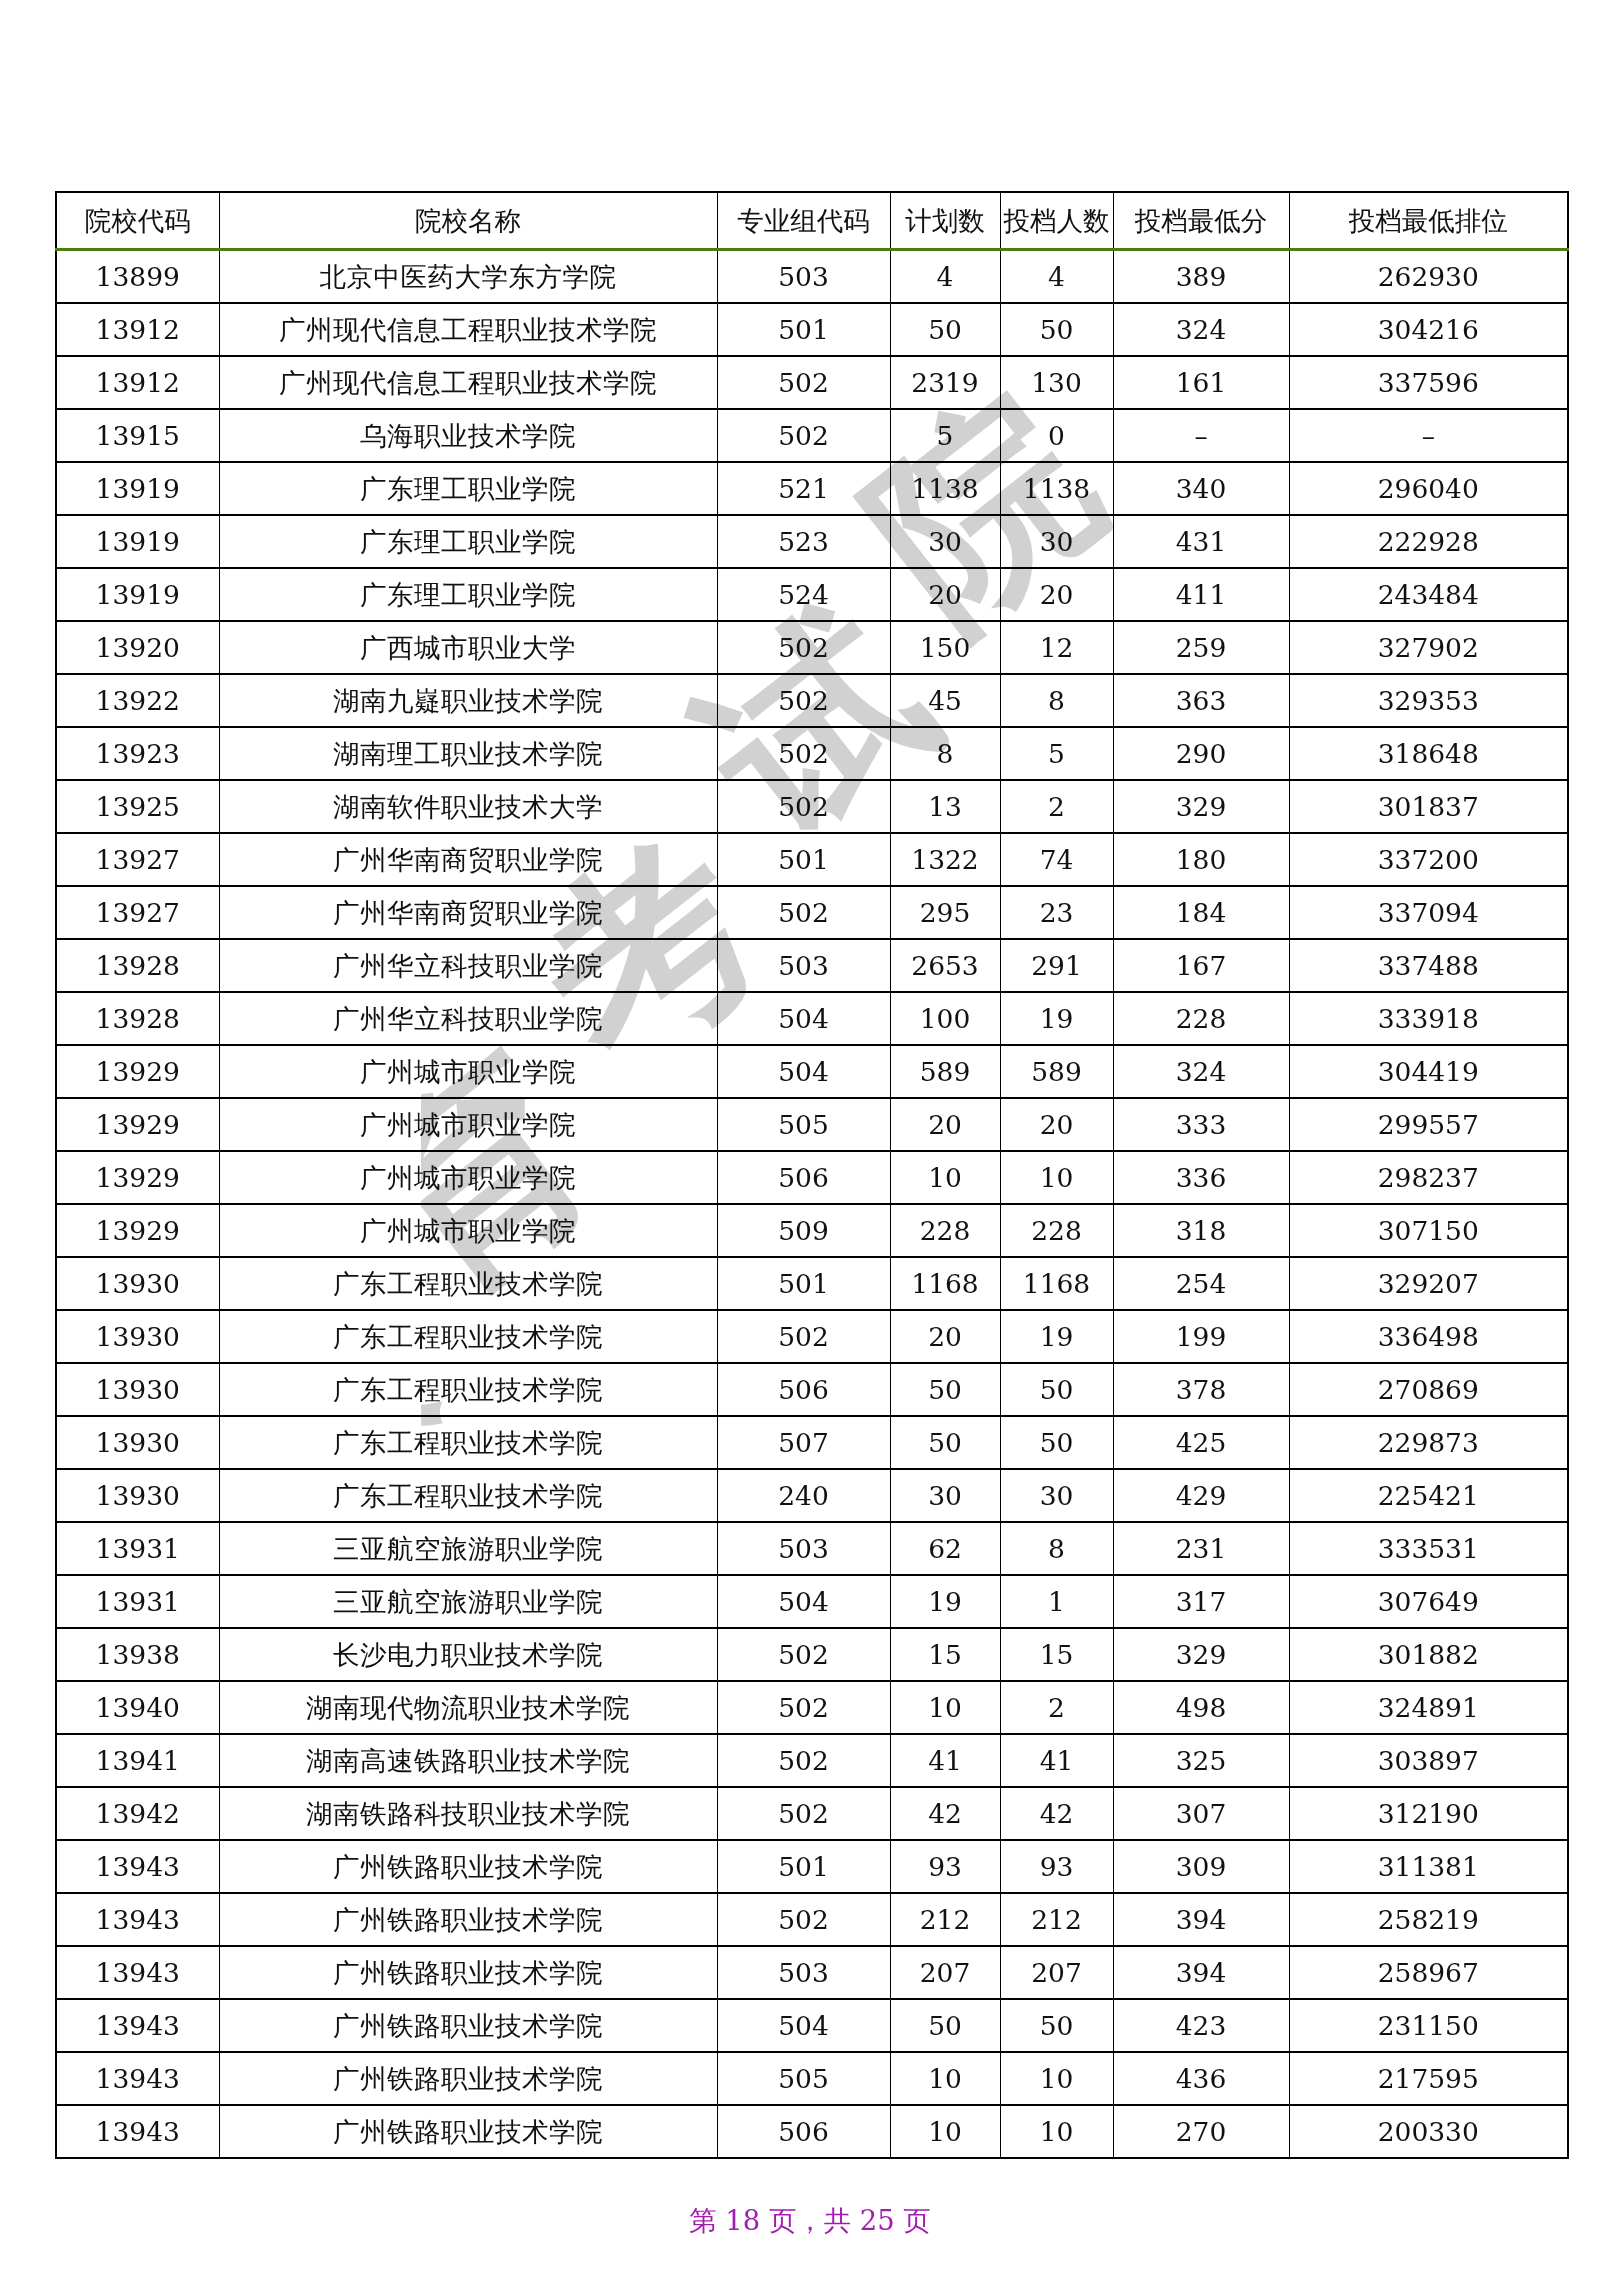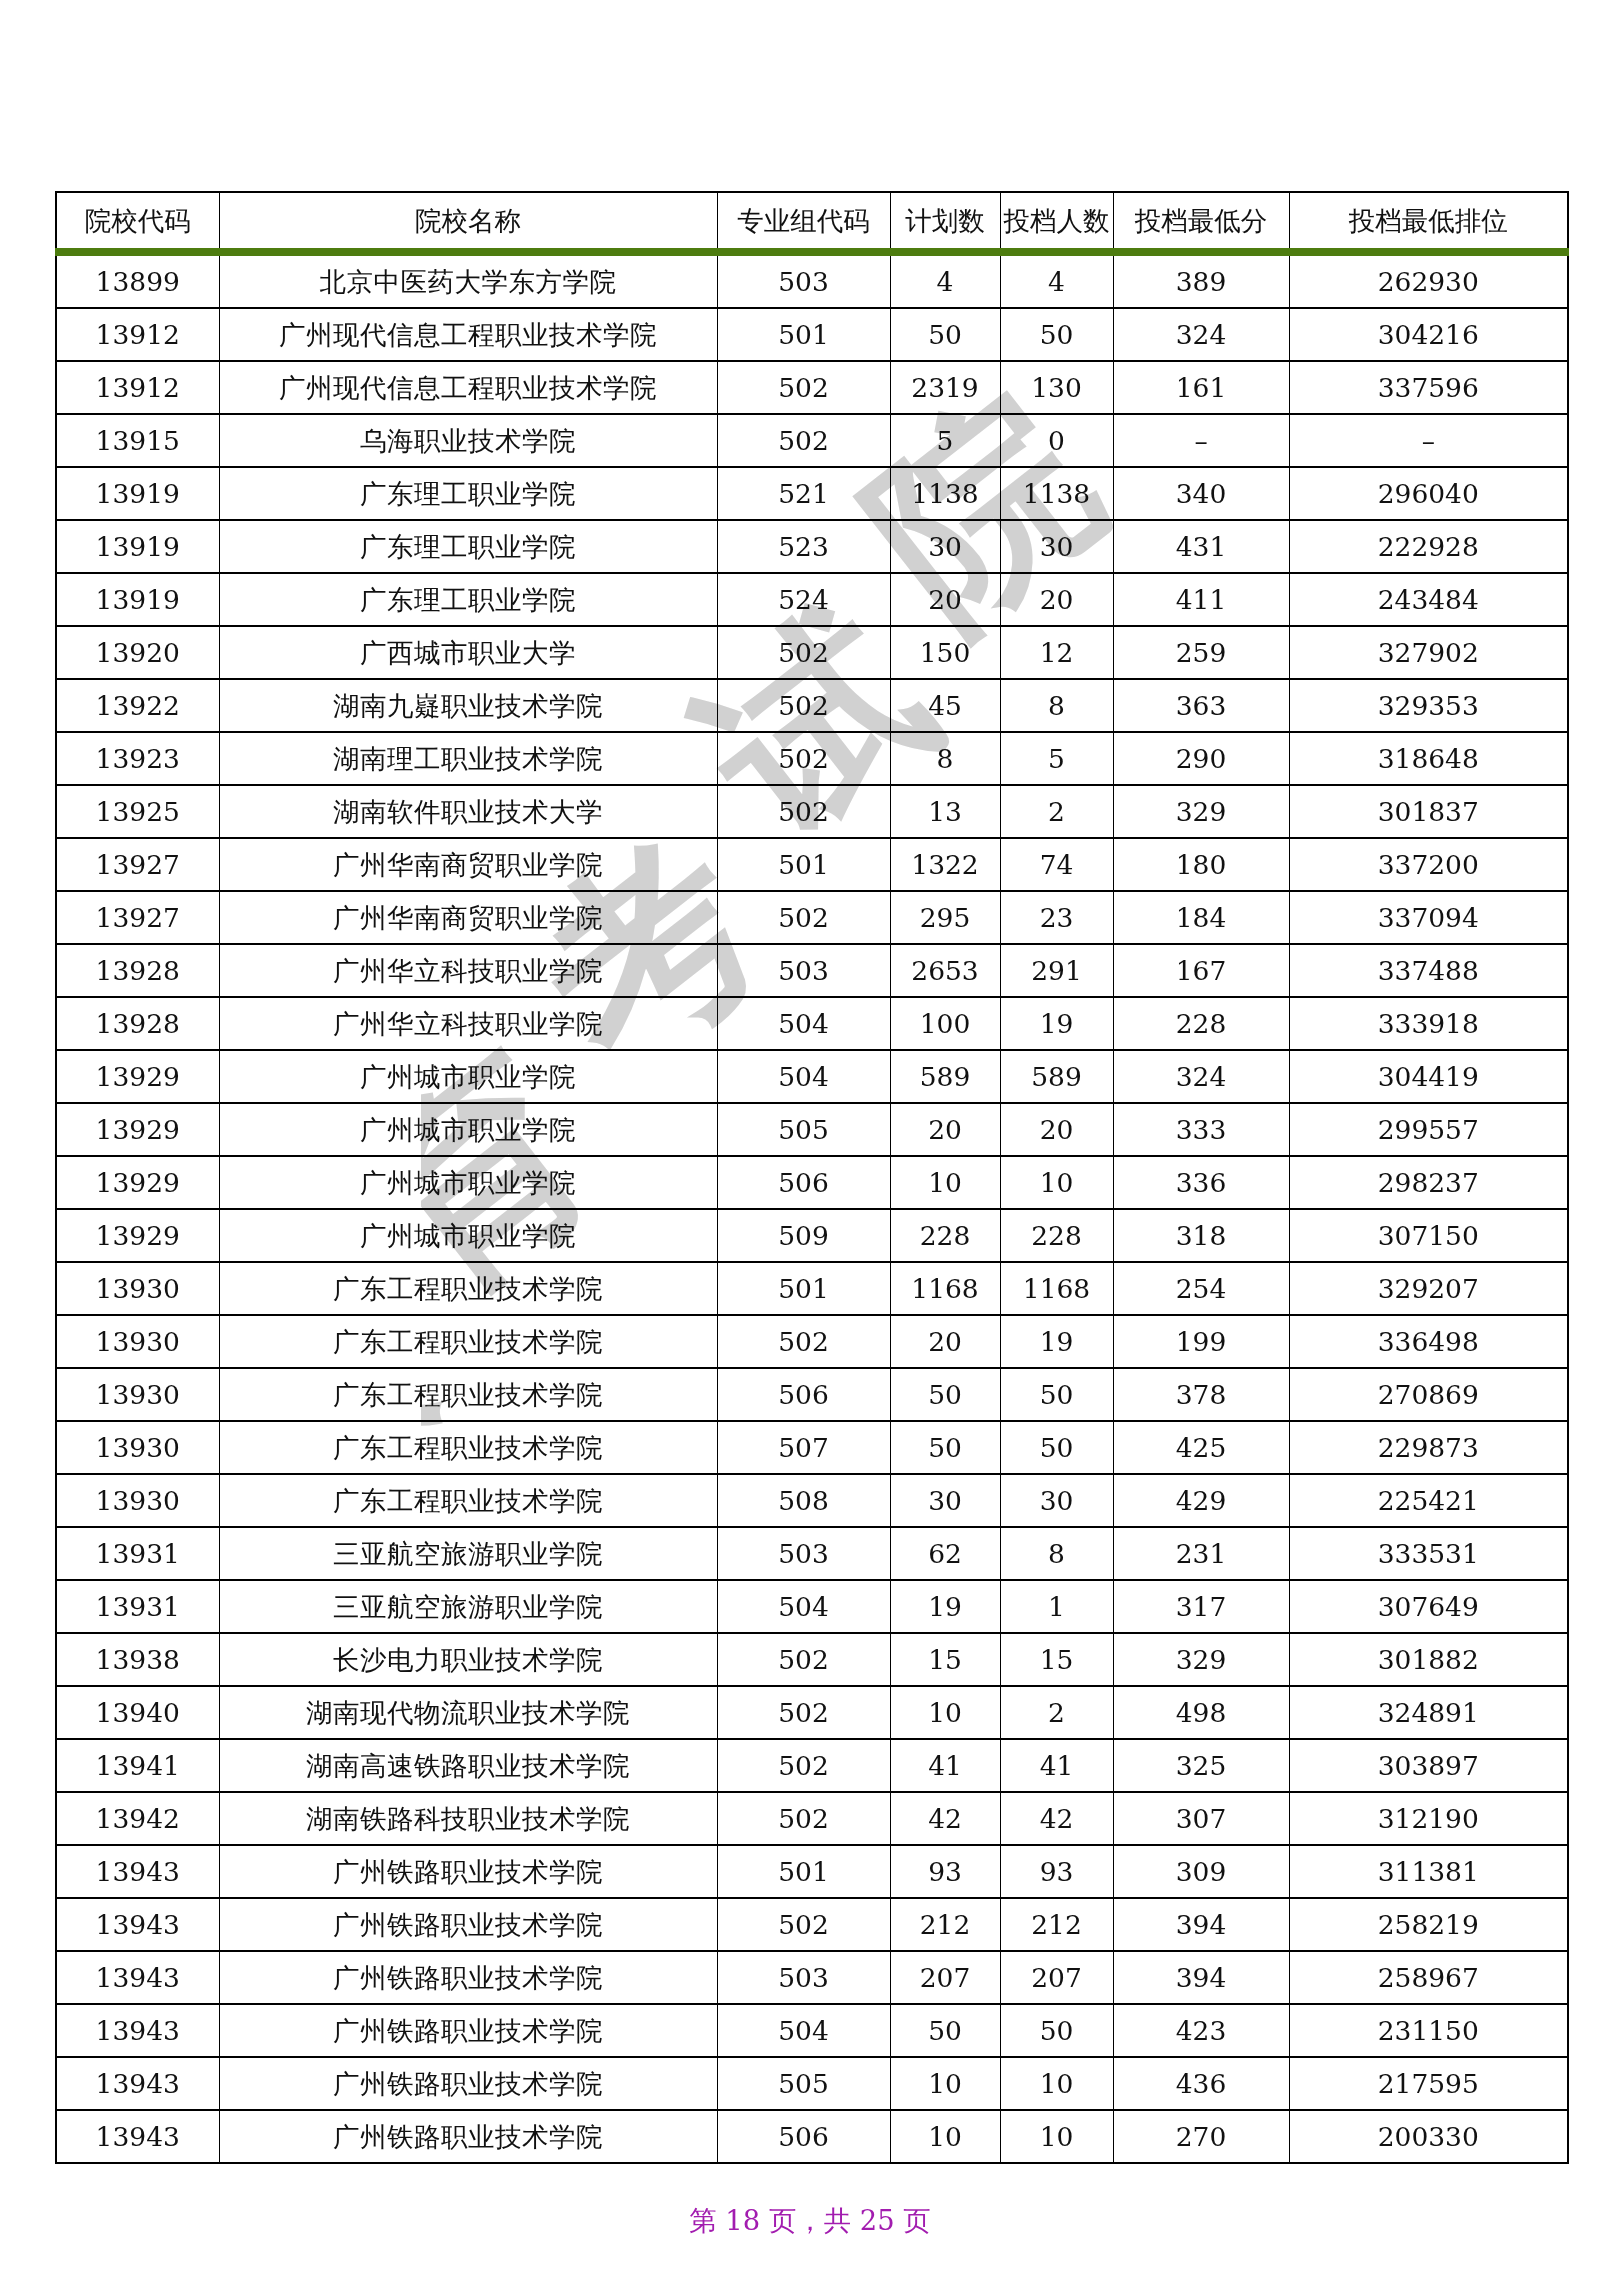--- a/index.html
+++ b/index.html
@@ -73,21 +73,21 @@
     letter-spacing: 0px;
   }
   table.grid tbody td {
     height: 51px;
     font-size: 26.5px;
   }
   
   table.grid {
     border: 2px solid #000;
   }
-  table.grid thead th { border-bottom: 8px solid #4d7c0f; border-top: 2px solid #000; }
+  table.grid thead th { border-bottom: 3px solid #4d7c0f; border-top: 2px solid #000; }
   table.grid tbody tr td { border-bottom: 2px solid #000; }
   table.grid tbody tr td:first-child { border-left: 2px solid #000; }
   table.grid tbody tr td:last-child { border-right: 2px solid #000; }
   table.grid thead th:first-child { border-left: 2px solid #000; }
   table.grid thead th:last-child { border-right: 2px solid #000; }
 
   col.c-code   { width: 163px; }
   col.c-name   { width: 498px; }
   col.c-group  { width: 173px; }
   col.c-plan   { width: 110px; }
@@ -349,21 +349,21 @@
             <td class="name-cell">广东工程职业技术学院</td>
             <td class="num-cell">507</td>
             <td class="num-cell">50</td>
             <td class="num-cell">50</td>
             <td class="num-cell">425</td>
             <td class="num-cell">229873</td>
           </tr>
           <tr>
             <td class="num-cell">13930</td>
             <td class="name-cell">广东工程职业技术学院</td>
-            <td class="num-cell">508</td>
+            <td class="num-cell">240</td>
             <td class="num-cell">30</td>
             <td class="num-cell">30</td>
             <td class="num-cell">429</td>
             <td class="num-cell">225421</td>
           </tr>
           <tr>
             <td class="num-cell">13931</td>
             <td class="name-cell">三亚航空旅游职业学院</td>
             <td class="num-cell">503</td>
             <td class="num-cell">62</td>

